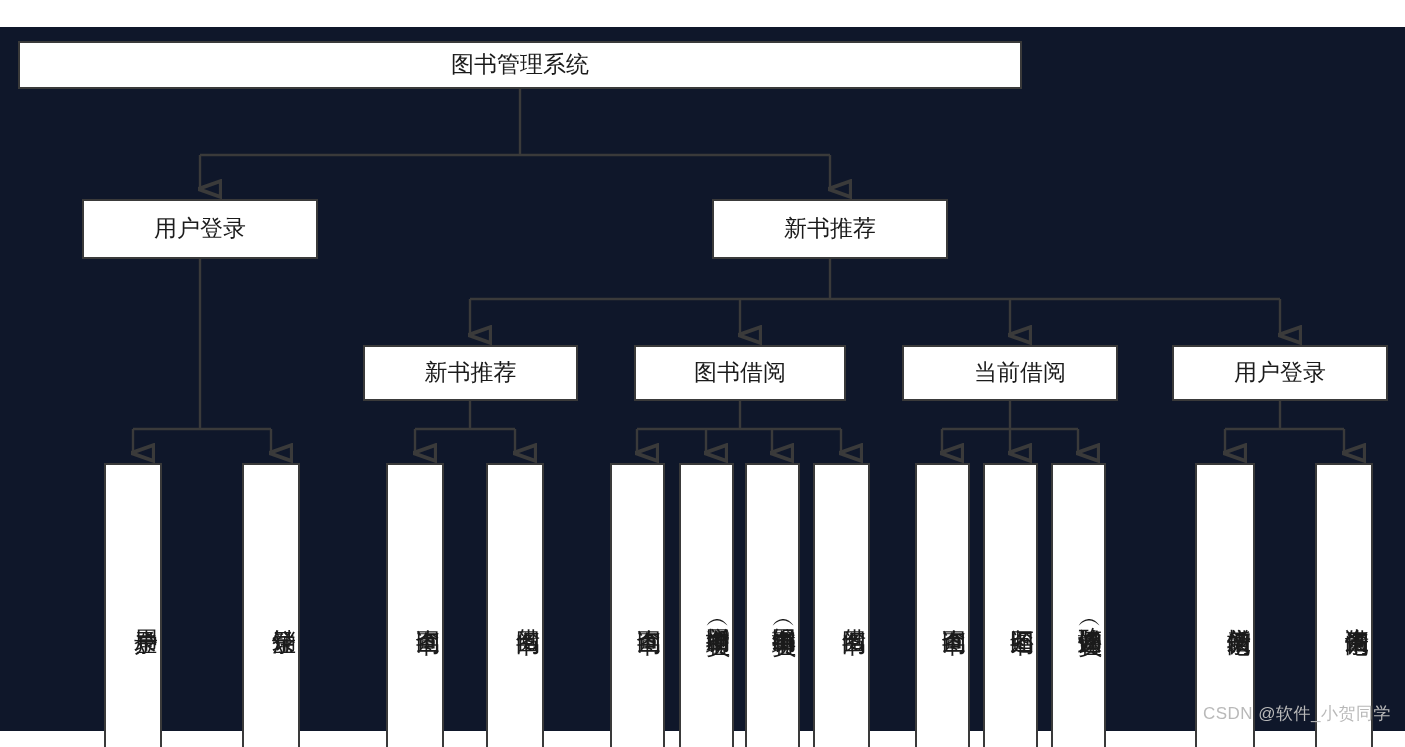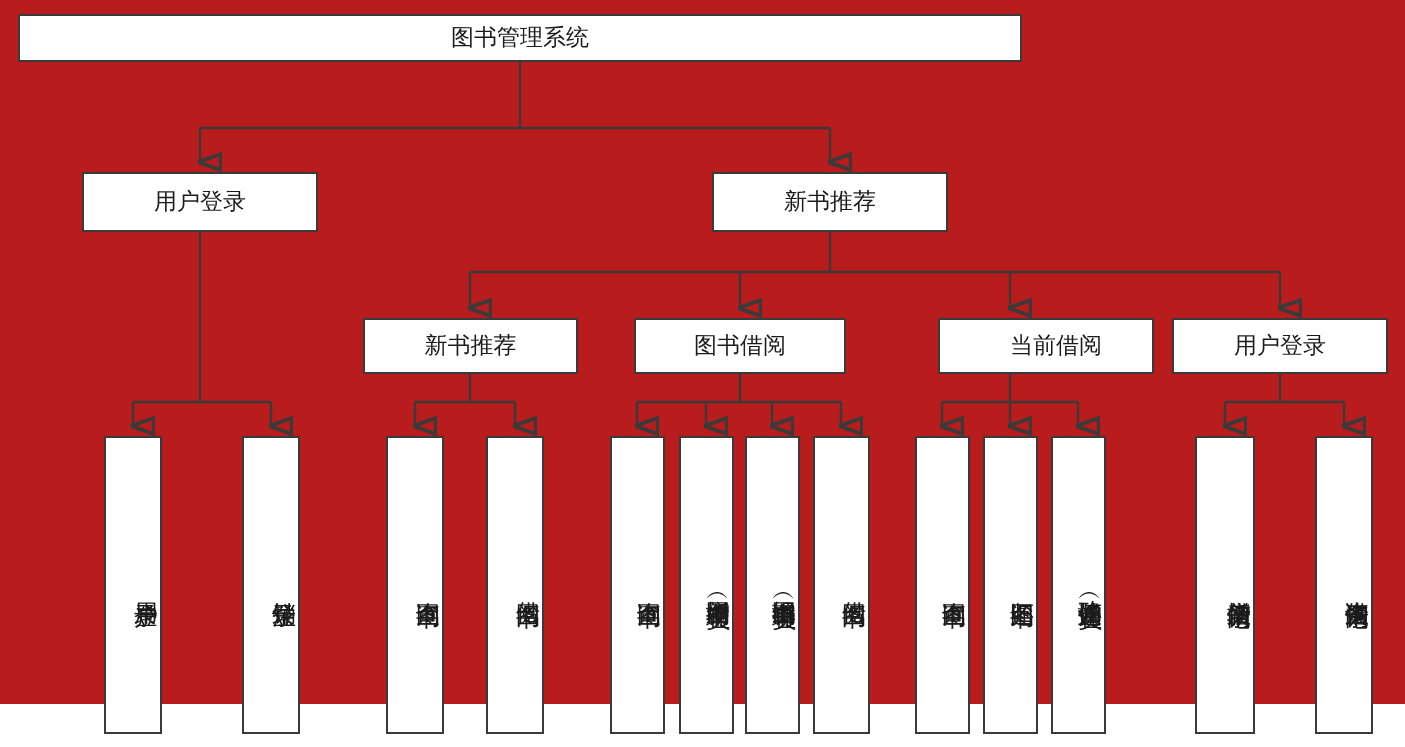--- a/index.html
+++ b/index.html
@@ -1,20 +1,20 @@
 <!DOCTYPE html>
 <html><head>
 <meta charset="utf-8">
 <style>
   html,body{margin:0;padding:0;background:#ffffff;}
   body{
     font-family:"Liberation Sans","DejaVu Sans",sans-serif;
     width:1405px;height:747px;overflow:hidden;
   }
-  #canvas{position:relative;width:1405px;height:704px;background:#b91c1c;}
+  #canvas{position:relative;width:1405px;height:704px;background:#0f172a;margin-top:27px;}
 
   
   .node{
     position:absolute;
     box-sizing:border-box;
     border:2px solid #3a3a3a;
     background:#ffffff;
     display:flex;
     align-items:center;
     justify-content:center;
@@ -125,21 +125,21 @@
   <div class="node h" style="left:712px;top:172px;width:236px;height:60px;">
     <span class="lbl">新书推荐</span>
   </div>
 
   <div class="node h" style="left:363px;top:318px;width:215px;height:56px;">
     <span class="lbl">新书推荐</span>
   </div>
   <div class="node h" style="left:634px;top:318px;width:212px;height:56px;">
     <span class="lbl">图书借阅</span>
   </div>
-  <div class="node h" style="left:938px;top:318px;width:216px;height:56px;padding-left:20px;">
+  <div class="node h" style="left:902px;top:318px;width:216px;height:56px;padding-left:20px;">
     <span class="lbl">当前借阅</span>
   </div>
   <div class="node h" style="left:1172px;top:318px;width:216px;height:56px;">
     <span class="lbl">用户登录</span>
   </div>
 
   <div class="node v" style="left:104px;top:436px;width:58px;height:298px;">
     <span class="lbl">用户登录</span>
   </div>
   <div class="node v" style="left:242px;top:436px;width:58px;height:298px;">
@@ -176,13 +176,14 @@
     <span class="lbl">确认归还（管理员）</span>
   </div>
 
   <div class="node v" style="left:1195px;top:436px;width:60px;height:298px;">
     <span class="lbl">新增借阅记录</span>
   </div>
   <div class="node v" style="left:1315px;top:436px;width:58px;height:298px;">
     <span class="lbl">查询借阅记录</span>
   </div>
 
+  <div id="watermark">CSDN @软件_小贺同学</div>
 </div>
 
 </body></html>

